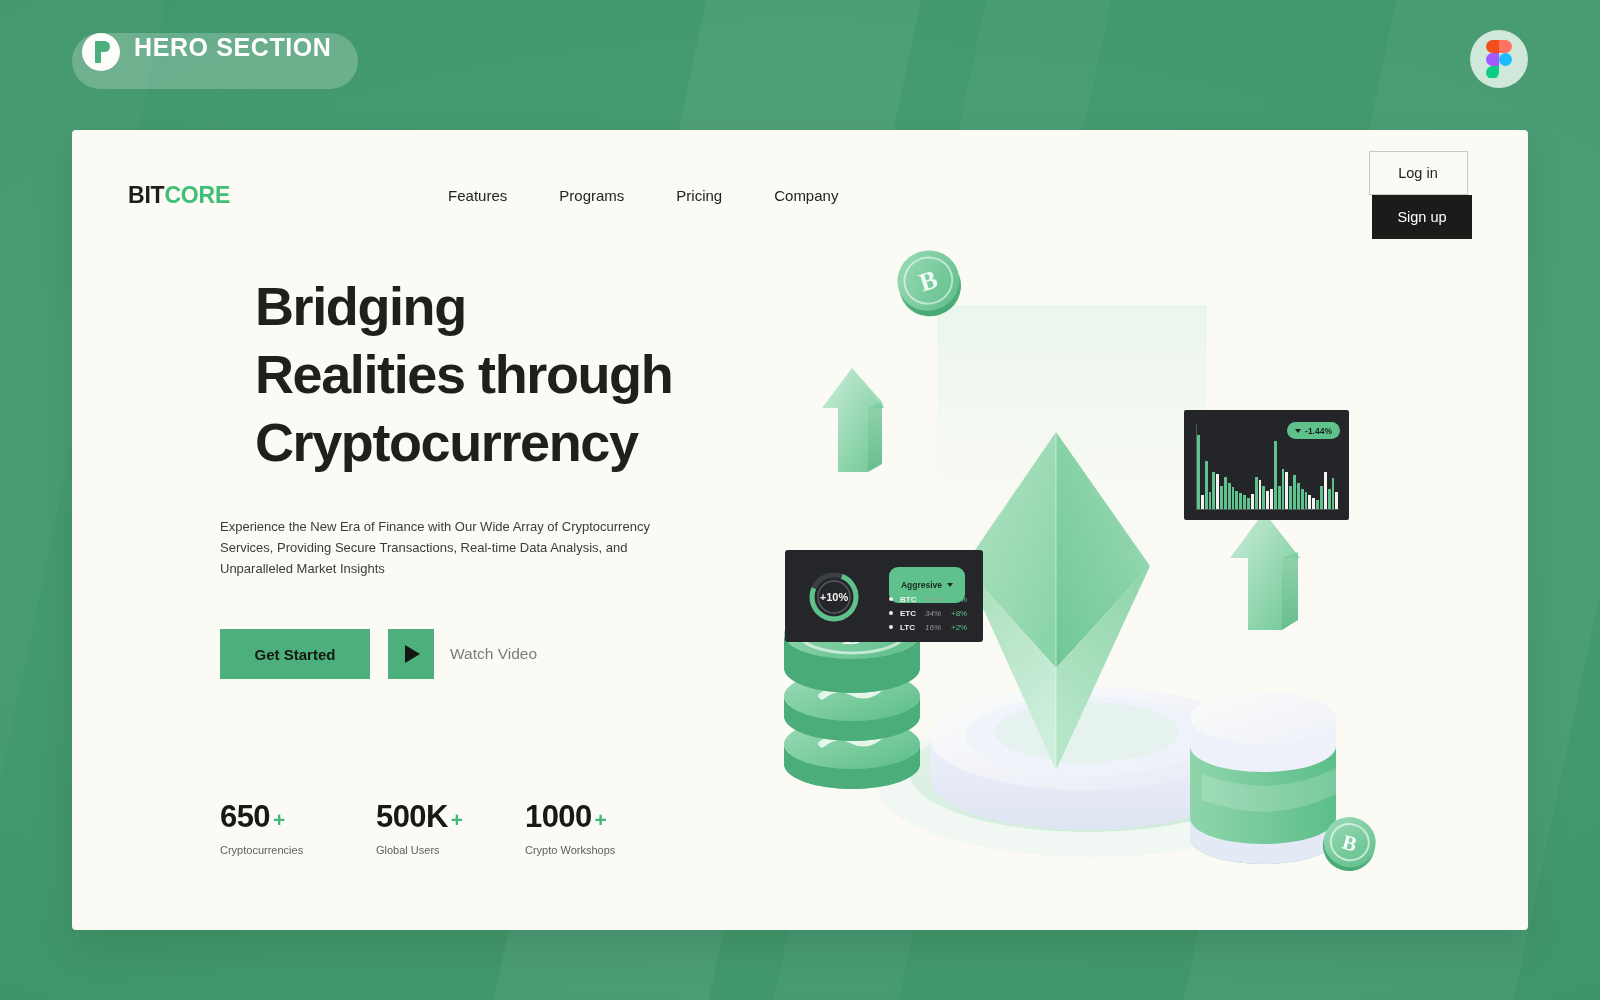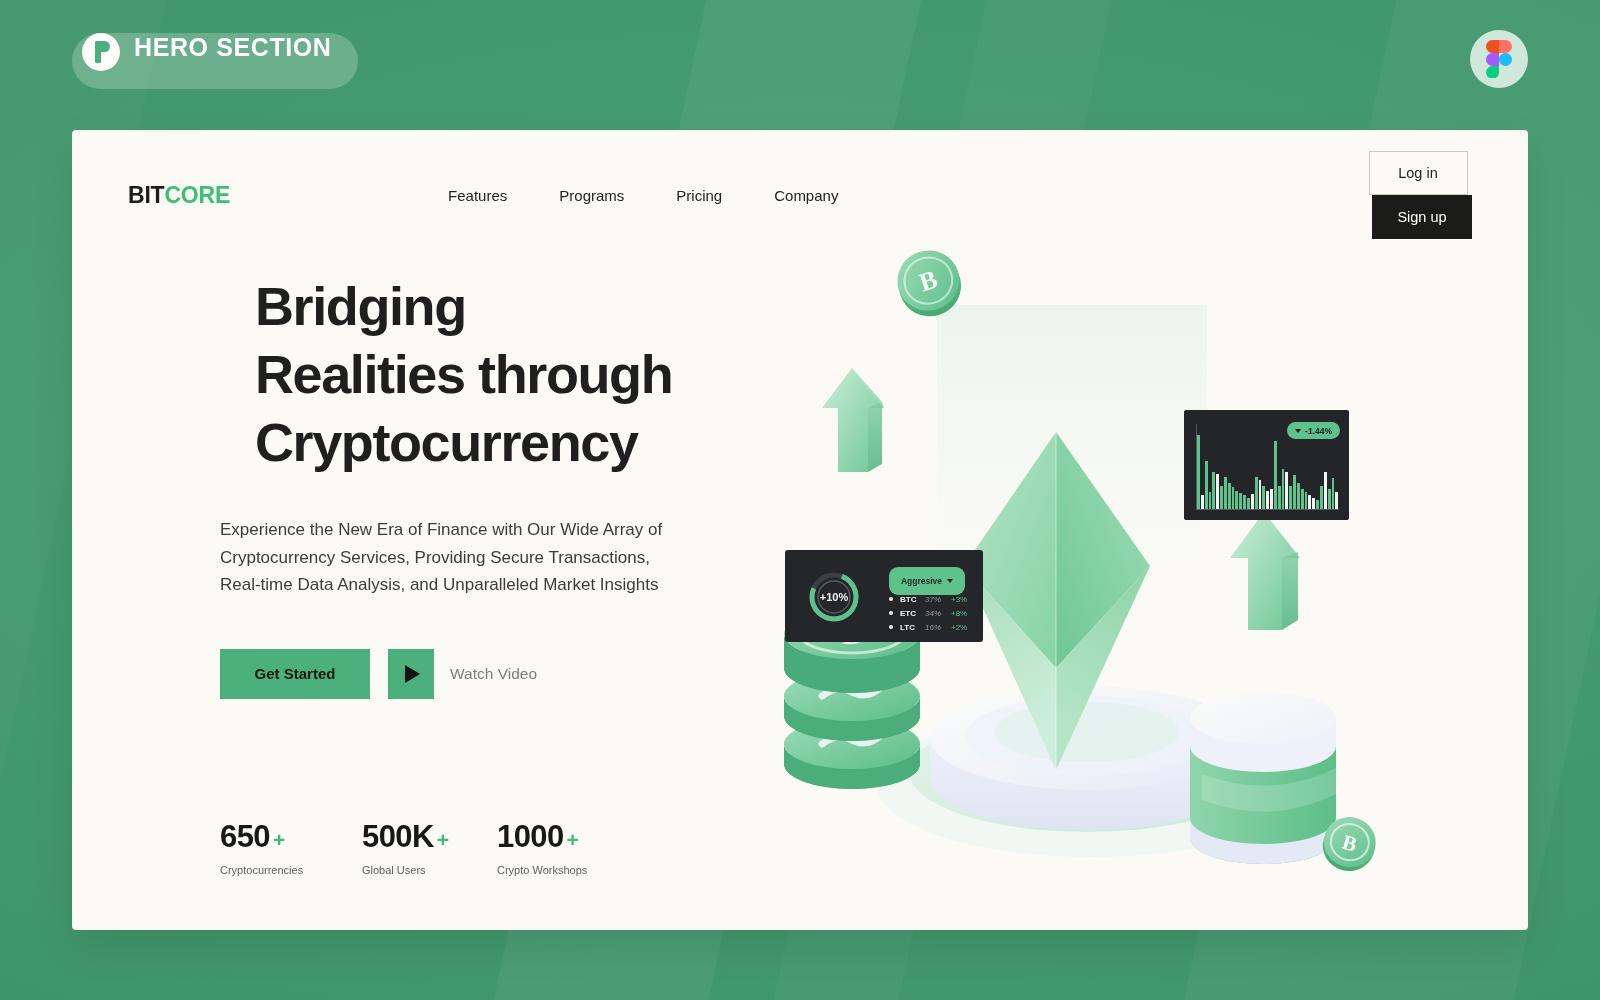--- a/index.html
+++ b/index.html
@@ -82,41 +82,41 @@
     font-size:14.5px; cursor:pointer; font-family:inherit; margin-left:8px;
   }
 
   
   .left { position:absolute; left:148px; top:142px; width:600px; }
   h1.headline {
     font-size:54px; line-height:1.26; font-weight:bold;
     color:#1f1f1d; letter-spacing:-1.4px;margin-left:35px;
   }
   p.sub {
-    margin-top:40px; font-size:17px; line-height:1.62; color:#3c3d38;
+    margin-top:40px; font-size:13px; line-height:1.62; color:#3c3d38;
     max-width:470px;
   }
   .ctas { margin-top:50px; display:flex; align-items:center; }
   .btn-start {
     width:150px; height:50px; background:#4cb07d; border:none;
     font-size:15px; font-weight:bold; color:#17180f; cursor:pointer;
     font-family:inherit;
   }
   .play-btn {
     width:46px; height:50px; background:#4cb07d; border:none; margin-left:18px;
     display:flex; align-items:center; justify-content:center; cursor:pointer;
   }
   .play-btn .tri {
     width:0; height:0; border-left:15px solid #141512;
     border-top:9px solid transparent; border-bottom:9px solid transparent;
     margin-left:2px;
   }
   .watch { margin-left:16px; font-size:15.5px; color:#7d7e77; }
 
-  .stats { margin-top:120px; display:flex; gap:0; }
+  .stats { margin-top:120px; display:flex; gap:14px; }
   .stat { margin-right:0; }
   .stat:nth-child(1){ width:142px; }
   .stat:nth-child(2){ width:135px; }
   .stat .num { font-size:31px; font-weight:bold; color:#181917; letter-spacing:-0.6px; }
   .stat .plus { color:#44b87c; font-size:21px; font-weight:bold; margin-left:3px; }
   .stat .lbl { margin-top:9px; font-size:11px; color:#5e5f59; }
 
   
   .illus { position:absolute; left:690px; top:120px; width:640px; height:660px; }
   .illus svg { display:block; }
@@ -126,21 +126,21 @@
     position:absolute; left:713px; top:420px;
     width:198px; height:92px; background:#24262a; border-radius:3px;
   }
   .donut { position:absolute; left:22px; top:20px; width:54px; height:54px; }
   .donut .val {
     position:absolute; inset:0; display:flex; align-items:center; justify-content:center;
     font-size:11px; font-weight:bold; color:#f2f3ef;
   }
   .pill-agg {
     position:absolute; left:104px; top:17px;
-    width:76px; height:28px; border-radius:9px; background:#5fc28c;
+    width:76px; height:36px; border-radius:9px; background:#5fc28c;
     display:flex; align-items:center; justify-content:center; gap:5px;
     font-size:8.5px; color:#1d2a22; font-weight:bold;
   }
   .pill-agg .caret {
     width:0; height:0; border-left:3.5px solid transparent;
     border-right:3.5px solid transparent; border-top:4px solid #1d2a22;
   }
   .rows { position:absolute; left:104px; top:42px; }
   .row { display:flex; align-items:center; height:14px; font-size:8px; }
   .row .dot { width:4px; height:4px; border-radius:50%; background:#f0f1ed; margin-right:7px; }

